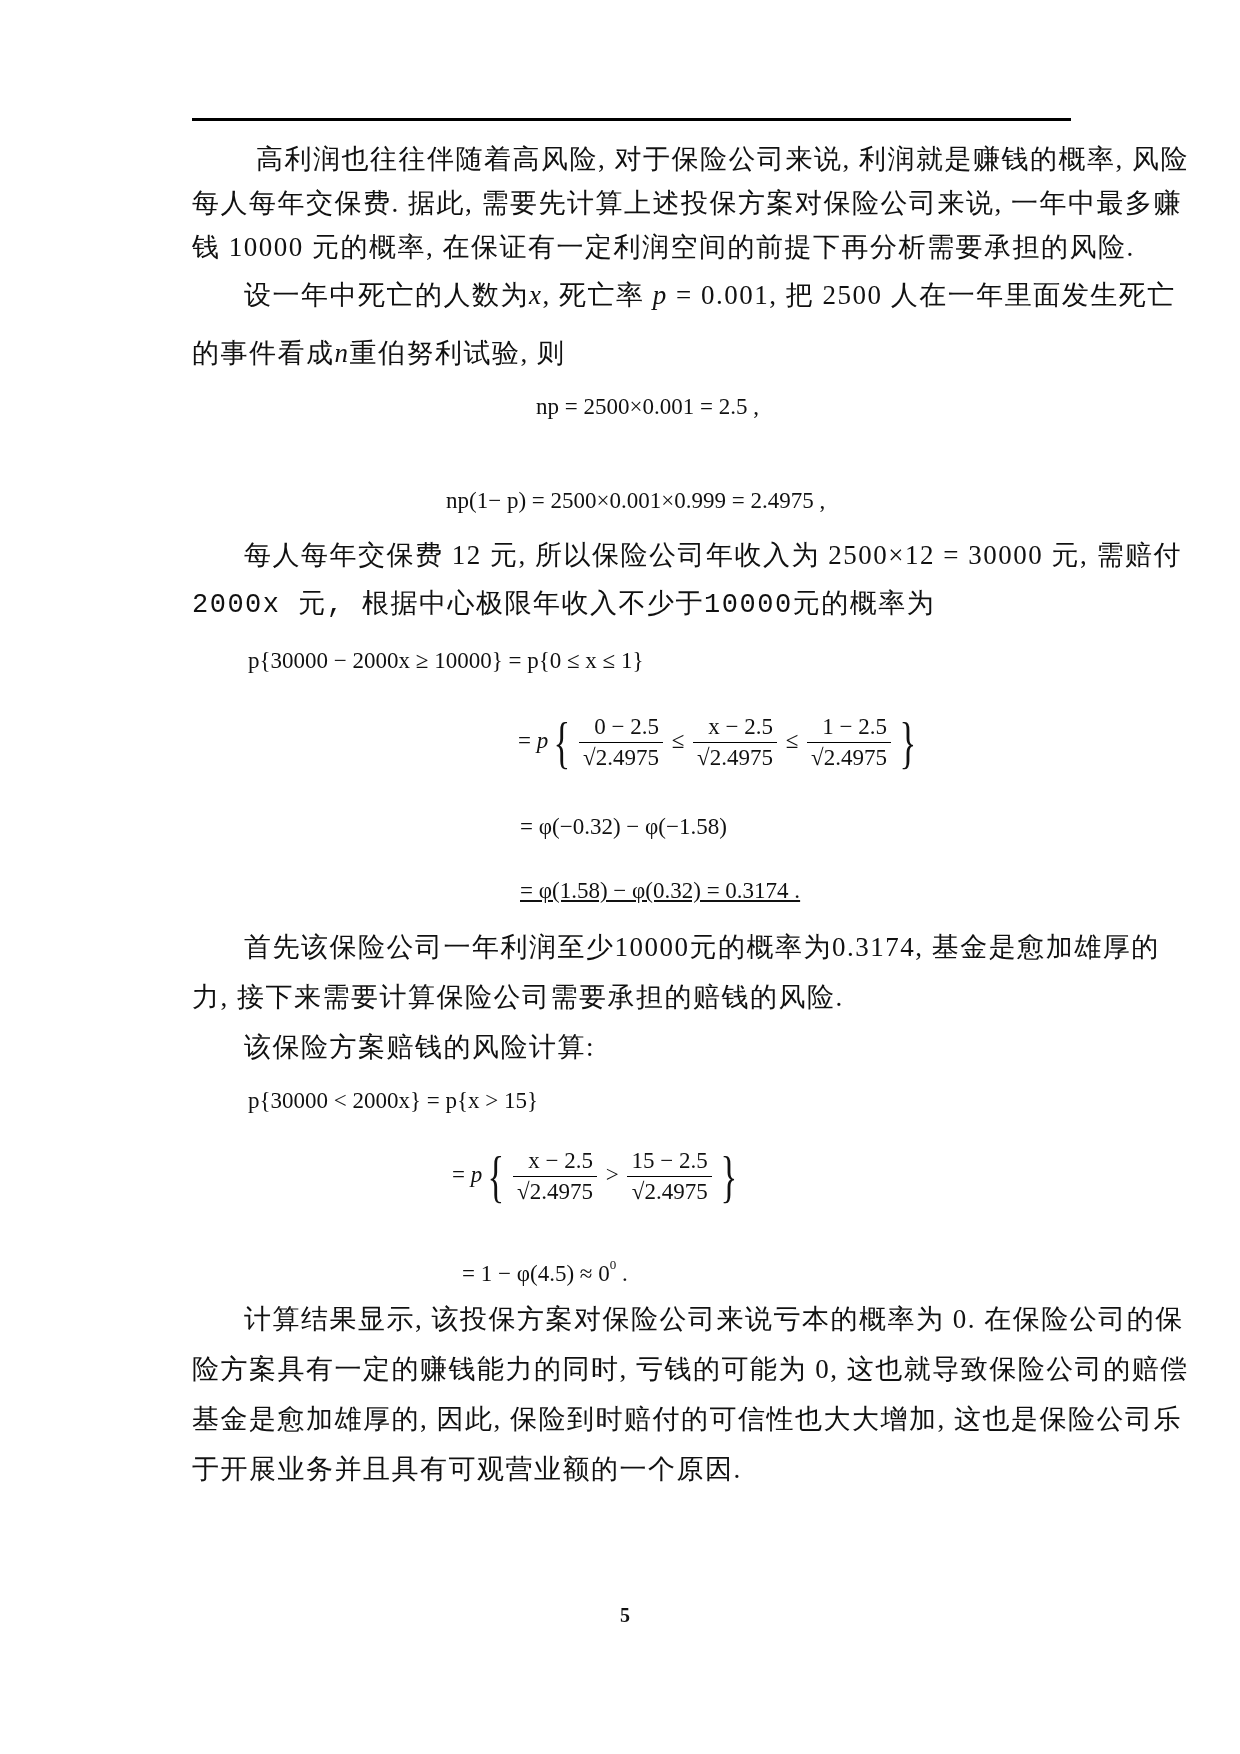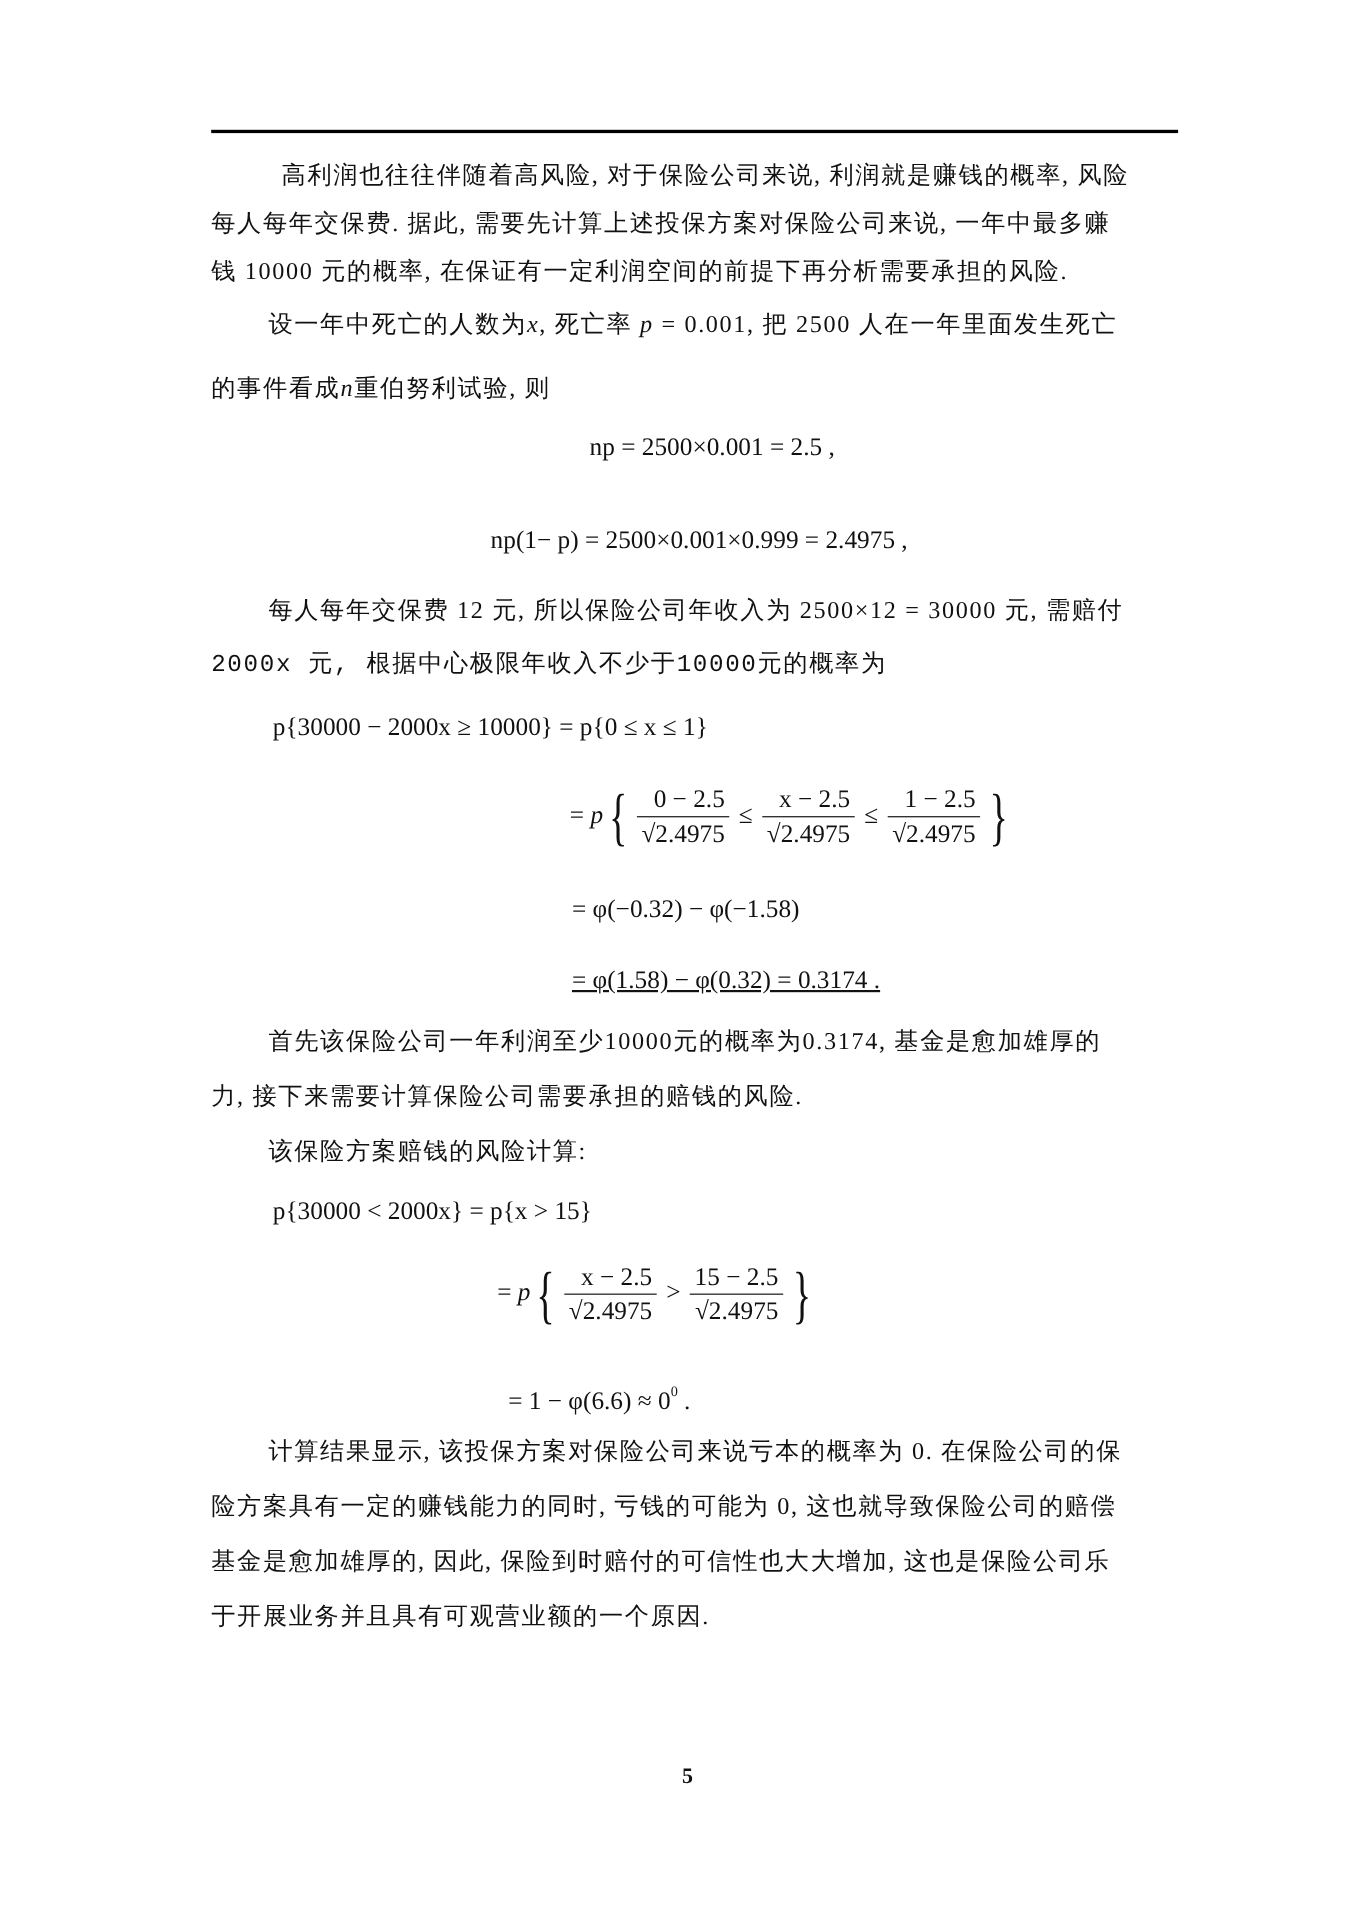--- a/index.html
+++ b/index.html
@@ -1,19 +1,19 @@
 <!DOCTYPE html>
 <html><head>
 <meta charset="utf-8">
 <style>
   html, body { margin: 0; padding: 0; background: #ffffff; }
   body { width: 1240px; height: 1754px; position: relative; overflow: hidden;
          font-family: "Liberation Serif", "DejaVu Serif", serif; color: #111; }
   .rule { position: absolute; left: 192px; top: 118px; width: 879px; height: 3px; background: #000; }
-  .line { position: absolute; left: 192px; font-size: 22px; line-height: 30px; white-space: nowrap; letter-spacing: 1.5px; }
+  .line { position: absolute; left: 192px; font-size: 27px; line-height: 30px; white-space: nowrap; letter-spacing: 1.5px; }
   .indent { left: 244px; }
   .eq { position: absolute; font-size: 23px; line-height: 30px; white-space: nowrap; }
   i, .it { font-style: italic; }
   .frac { display: inline-block; vertical-align: middle; text-align: right; margin: 0 3px; }
   .frac .num { display: block; padding: 0 4px; border-bottom: 1.5px solid #000; line-height: 30px; }
   .frac .den { display: block; padding: 0 4px; line-height: 30px; }
   .brace { font-size: 58px; vertical-align: middle; line-height: 1; font-weight: 100; transform: scaleX(0.6); display: inline-block; }
   .sup { font-size: 13px; vertical-align: 12px; }
   .pagenum { position: absolute; left: 620px; top: 1604px; font-weight: bold; font-size: 20px; }
 </style>
@@ -27,21 +27,21 @@
 <div class="line" style="top:232px;">钱 10000 元的概率, 在保证有一定利润空间的前提下再分析需要承担的风险.</div>
 
 <div class="line indent" style="top:280px;">
   <span>设一年中死亡的人数为</span><i>x</i><span>, 死亡率 </span><i>p</i><span> = 0.001, 把 2500 人在一年里面发生死亡</span>
 </div>
 <div class="line" style="top:338px;">
   <span>的事件看成</span><i>n</i><span>重伯努利试验, 则</span>
 </div>
 
 <div class="eq" style="left:536px; top:392px;">np = 2500×0.001 = 2.5 ,</div>
-<div class="eq" style="left:446px; top:476px;">np(1− p) = 2500×0.001×0.999 = 2.4975 ,</div>
+<div class="eq" style="left:446px; top:486px;">np(1− p) = 2500×0.001×0.999 = 2.4975 ,</div>
 
 <div class="line indent" style="top:540px;">每人每年交保费 12 元, 所以保险公司年收入为 2500×12 = 30000 元, 需赔付</div>
 <div class="line" style="top:590px;font-family:Liberation Mono, monospace;">2000x 元, 根据中心极限年收入不少于10000元的概率为</div>
 
 <div class="eq" style="left:248px; top:646px;">p{30000 − 2000x ≥ 10000} = p{0 ≤ x ≤ 1}</div>
 <div class="eq" style="left:518px; top:712px;">
   <span>= <i>p</i></span><span class="brace">{</span><span class="frac"><span class="num">0 − 2.5</span><span class="den">√2.4975</span></span> ≤ <span class="frac"><span class="num">x − 2.5</span><span class="den">√2.4975</span></span> ≤ <span class="frac"><span class="num">1 − 2.5</span><span class="den">√2.4975</span></span><span class="brace">}</span>
 </div>
 <div class="eq" style="left:520px; top:812px;">= φ(−0.32) − φ(−1.58)</div>
 <div class="eq" style="left:520px; top:876px;text-decoration:underline;">= φ(1.58) − φ(0.32) = 0.3174 .</div>
@@ -49,21 +49,21 @@
 <div class="line indent" style="top:932px;">首先该保险公司一年利润至少10000元的概率为0.3174, 基金是愈加雄厚的</div>
 <div class="line" style="top:982px;">力, 接下来需要计算保险公司需要承担的赔钱的风险.</div>
 
 <div class="line indent" style="top:1032px;">该保险方案赔钱的风险计算:</div>
 
 <div class="eq" style="left:248px; top:1086px;">p{30000 &lt; 2000x} = p{x &gt; 15}</div>
 <div class="eq" style="left:452px; top:1146px;">
   <span>= <i>p</i></span><span class="brace">{</span><span class="frac"><span class="num">x − 2.5</span><span class="den">√2.4975</span></span> &gt; <span class="frac"><span class="num">15 − 2.5</span><span class="den">√2.4975</span></span><span class="brace">}</span>
 </div>
 <div class="eq" style="left:462px; top:1250px;">
-  <span>= 1 − φ(6.6) ≈ 0</span><span class="sup">0</span><span> .</span>
+  <span>= 1 − φ(4.5) ≈ 0</span><span class="sup">0</span><span> .</span>
 </div>
 
 <div class="line indent" style="top:1304px;">计算结果显示, 该投保方案对保险公司来说亏本的概率为 0. 在保险公司的保</div>
 <div class="line" style="top:1354px;">险方案具有一定的赚钱能力的同时, 亏钱的可能为 0, 这也就导致保险公司的赔偿</div>
 <div class="line" style="top:1404px;">基金是愈加雄厚的, 因此, 保险到时赔付的可信性也大大增加, 这也是保险公司乐</div>
 <div class="line" style="top:1454px;">于开展业务并且具有可观营业额的一个原因.</div>
 
 <div class="pagenum">5</div>
 
 </body></html>

